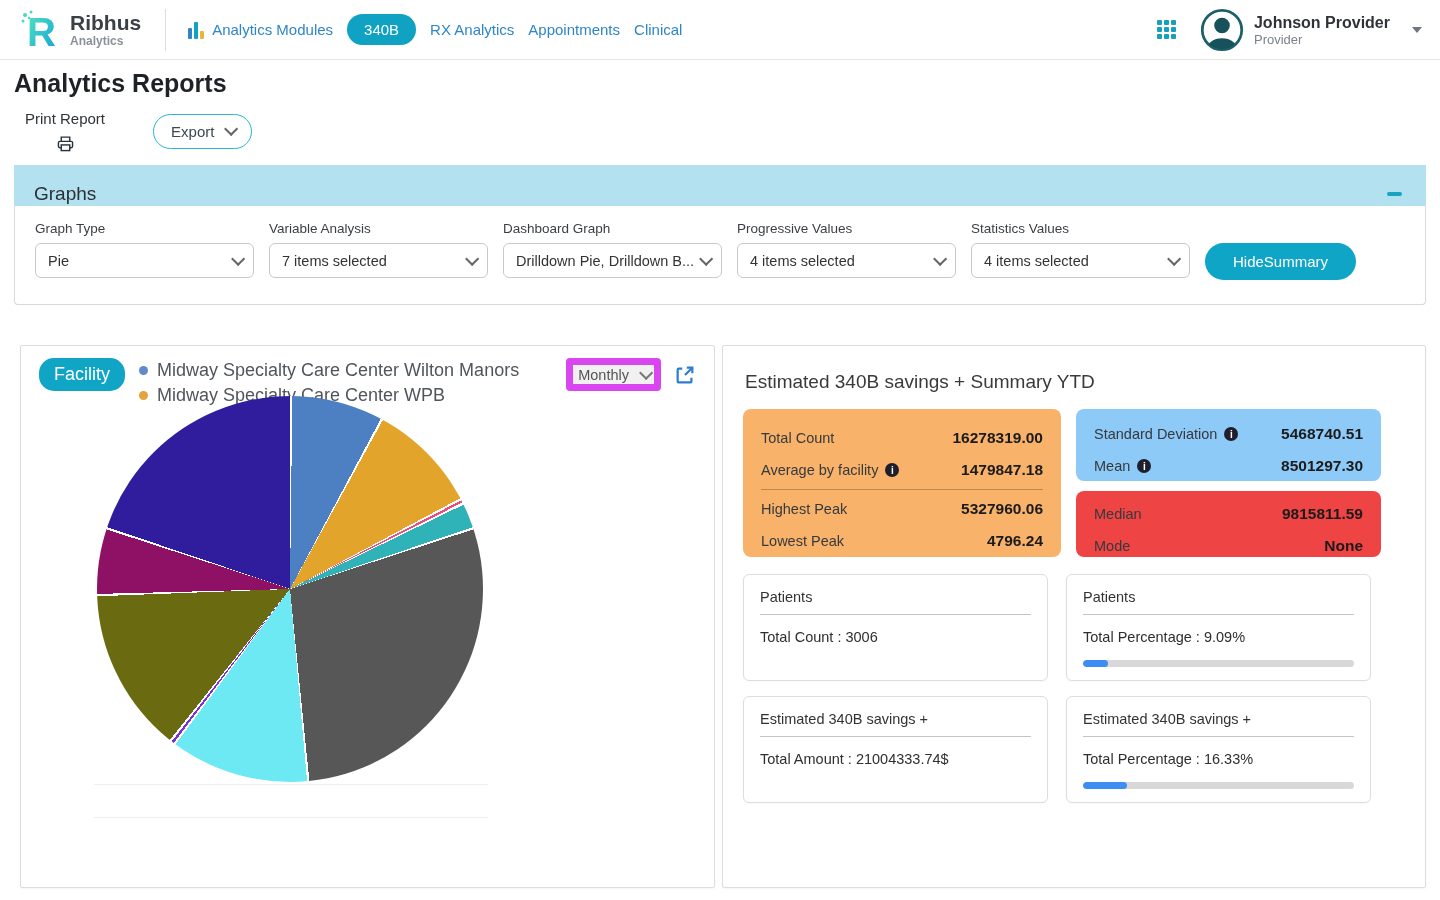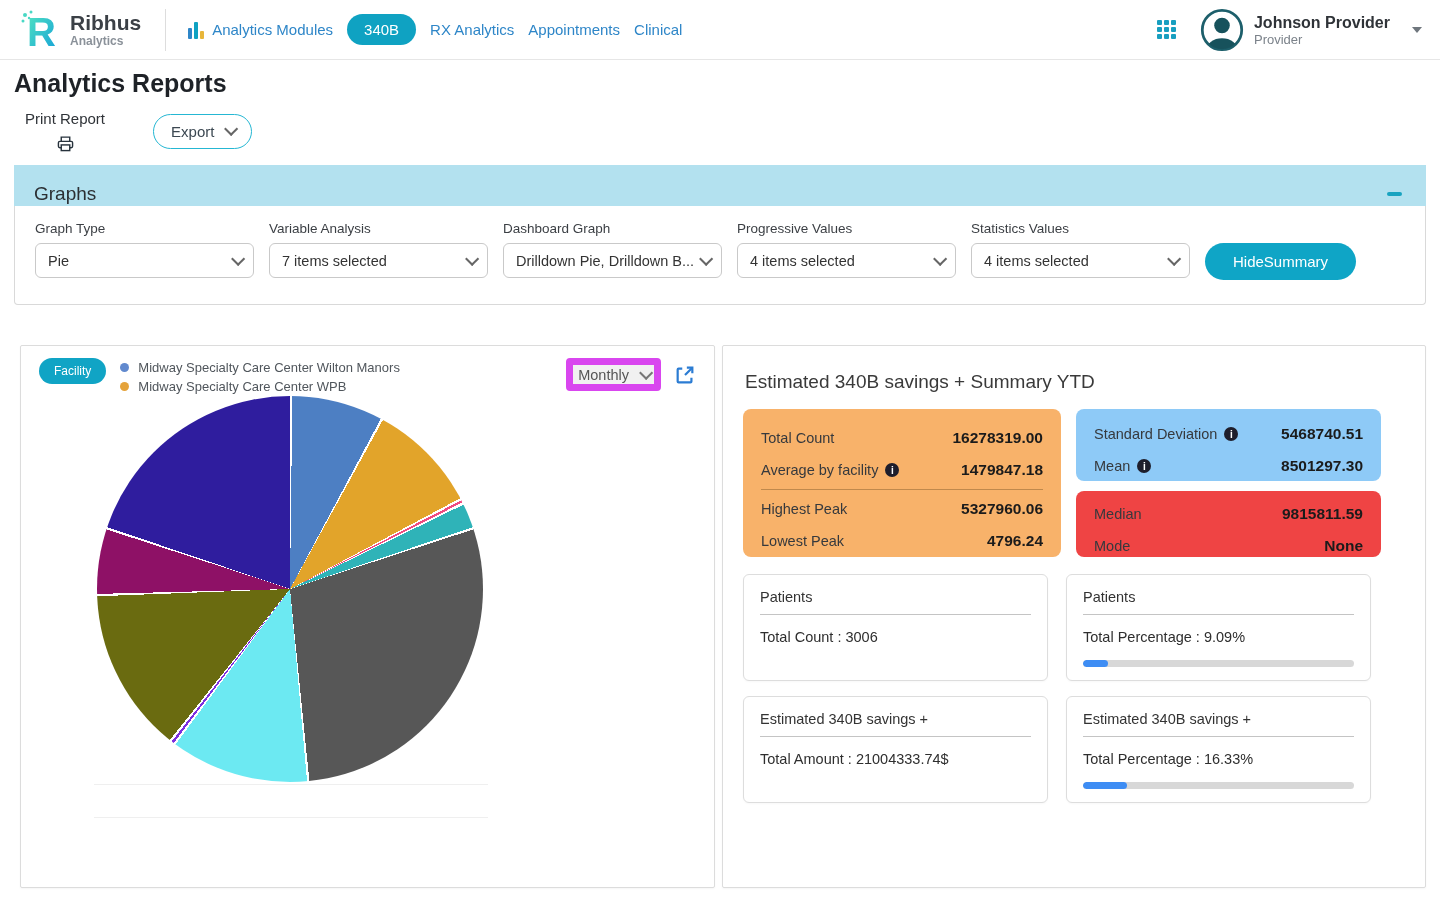--- a/index.html
+++ b/index.html
@@ -54,25 +54,25 @@
   .chev { width:10px; height:10px; border-right:2px solid #666; border-bottom:2px solid #666;
           transform:rotate(45deg) translateY(-3px); flex:none; }
   .hide-summary-btn { margin-left:15px; margin-top:22px; background:#0fa5c6; color:#fff; border:none;
                       border-radius:20px; padding:10px 28px; font-size:15px; cursor:pointer; }
 
   
   .cards-row { margin:40px 14px 0 20px; display:flex; gap:7px; height:543px; }
   .card { background:#fff; border:1px solid #dcdcdc; border-radius:2px; box-shadow:0 1px 2px rgba(0,0,0,.04); }
   .pie-card { width:695px; position:relative; }
   .pie-card-top { display:flex; align-items:flex-start; padding:12px 18px 0 18px; }
-  .facility-pill { background:#10a4c5; color:#fff; font-size:12px; padding:6px 15px; border-radius:15px; flex:none; }
+  .facility-pill { background:#10a4c5; color:#fff; font-size:18px; padding:6px 15px; border-radius:15px; flex:none; }
   .legend { margin-left:14px; padding-top:2px; }
   .legend-item { display:flex; align-items:center; gap:9px; margin-bottom:4px; cursor:pointer; }
   .legend-dot { width:9px; height:9px; border-radius:50%; flex:none; }
-  .legend-label { font-size:13px; color:#50565c; white-space:nowrap; }
+  .legend-label { font-size:18px; color:#50565c; white-space:nowrap; }
   .pie-card-tools { margin-left:auto; display:flex; align-items:center; gap:13px; }
   .period-select { background:#f1f1f1; border:7px solid #d946ef; border-radius:4px; height:33px;
                    display:flex; align-items:center; gap:10px; padding:0 5px; font-size:14.5px; color:#555; cursor:pointer; }
   .period-select .chev { border-color:#777; }
   .pie-chart { position:absolute; left:76px; top:50px; width:386px; height:386px; border-radius:50%; cursor:pointer; }
   .pie-underline { position:absolute; left:73px; width:394px; height:1px; background:#efefef; }
   .pie-underline.l1 { top:438px; }
   .pie-underline.l2 { top:471px; }
 
   

